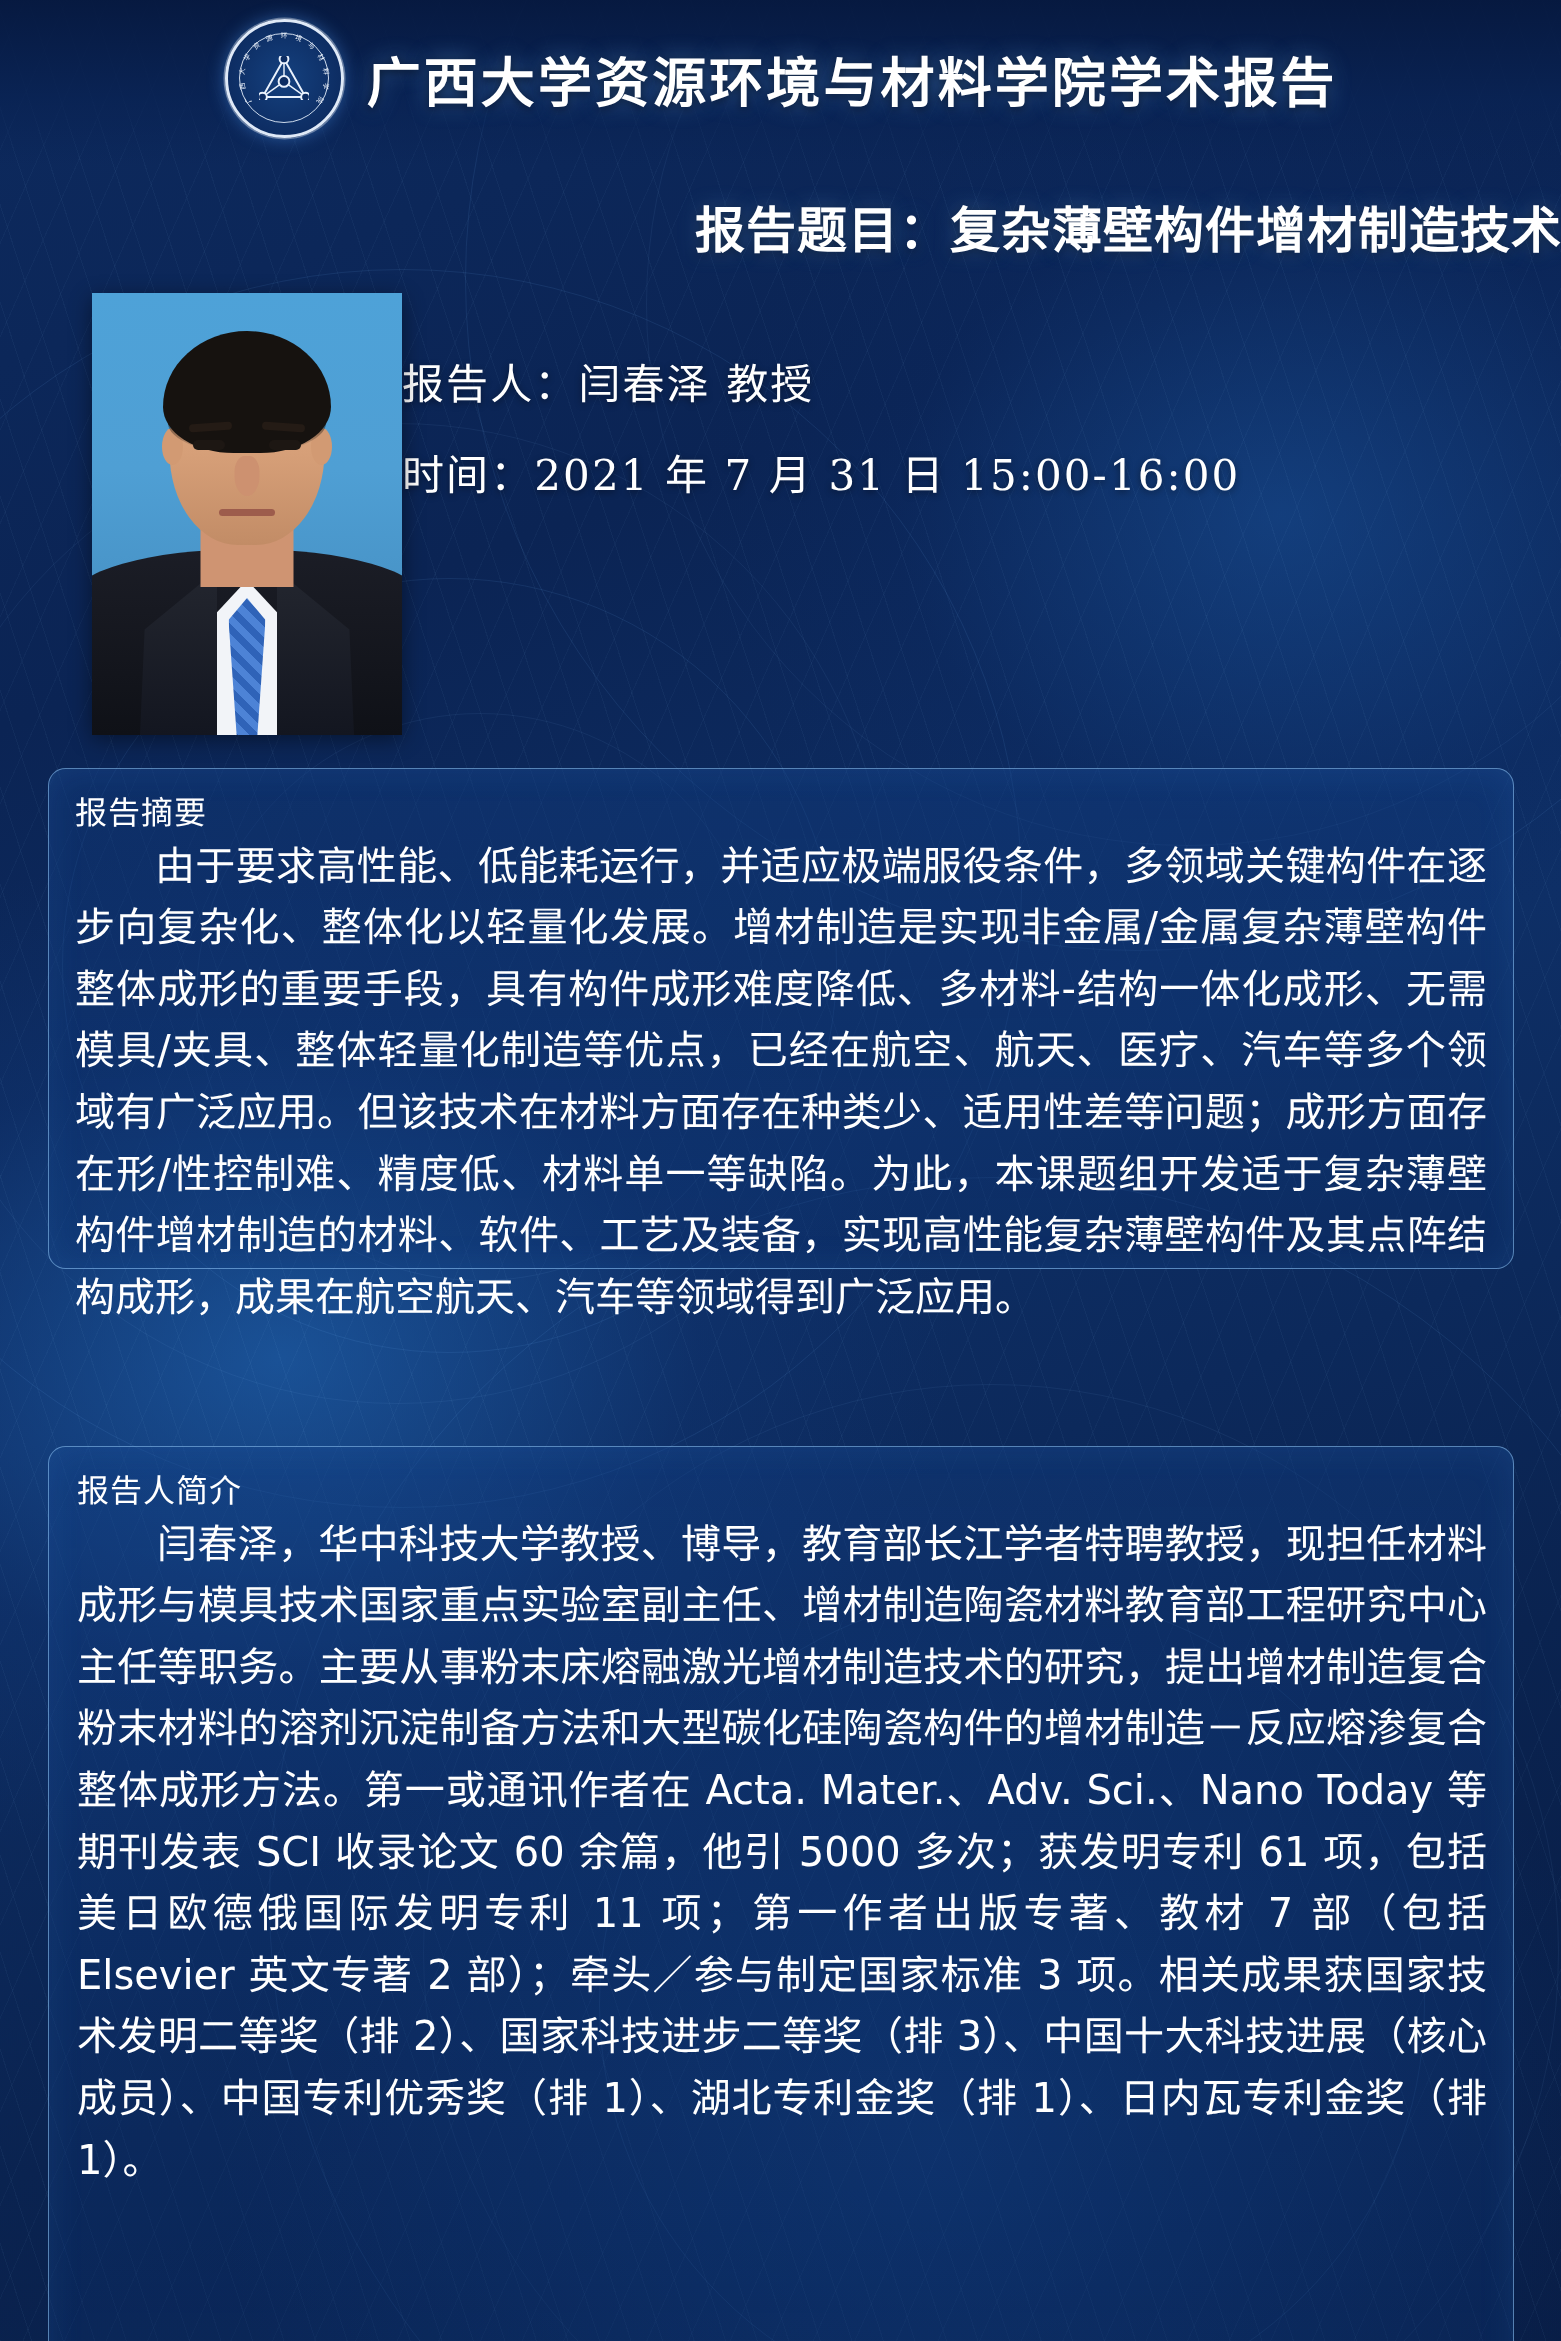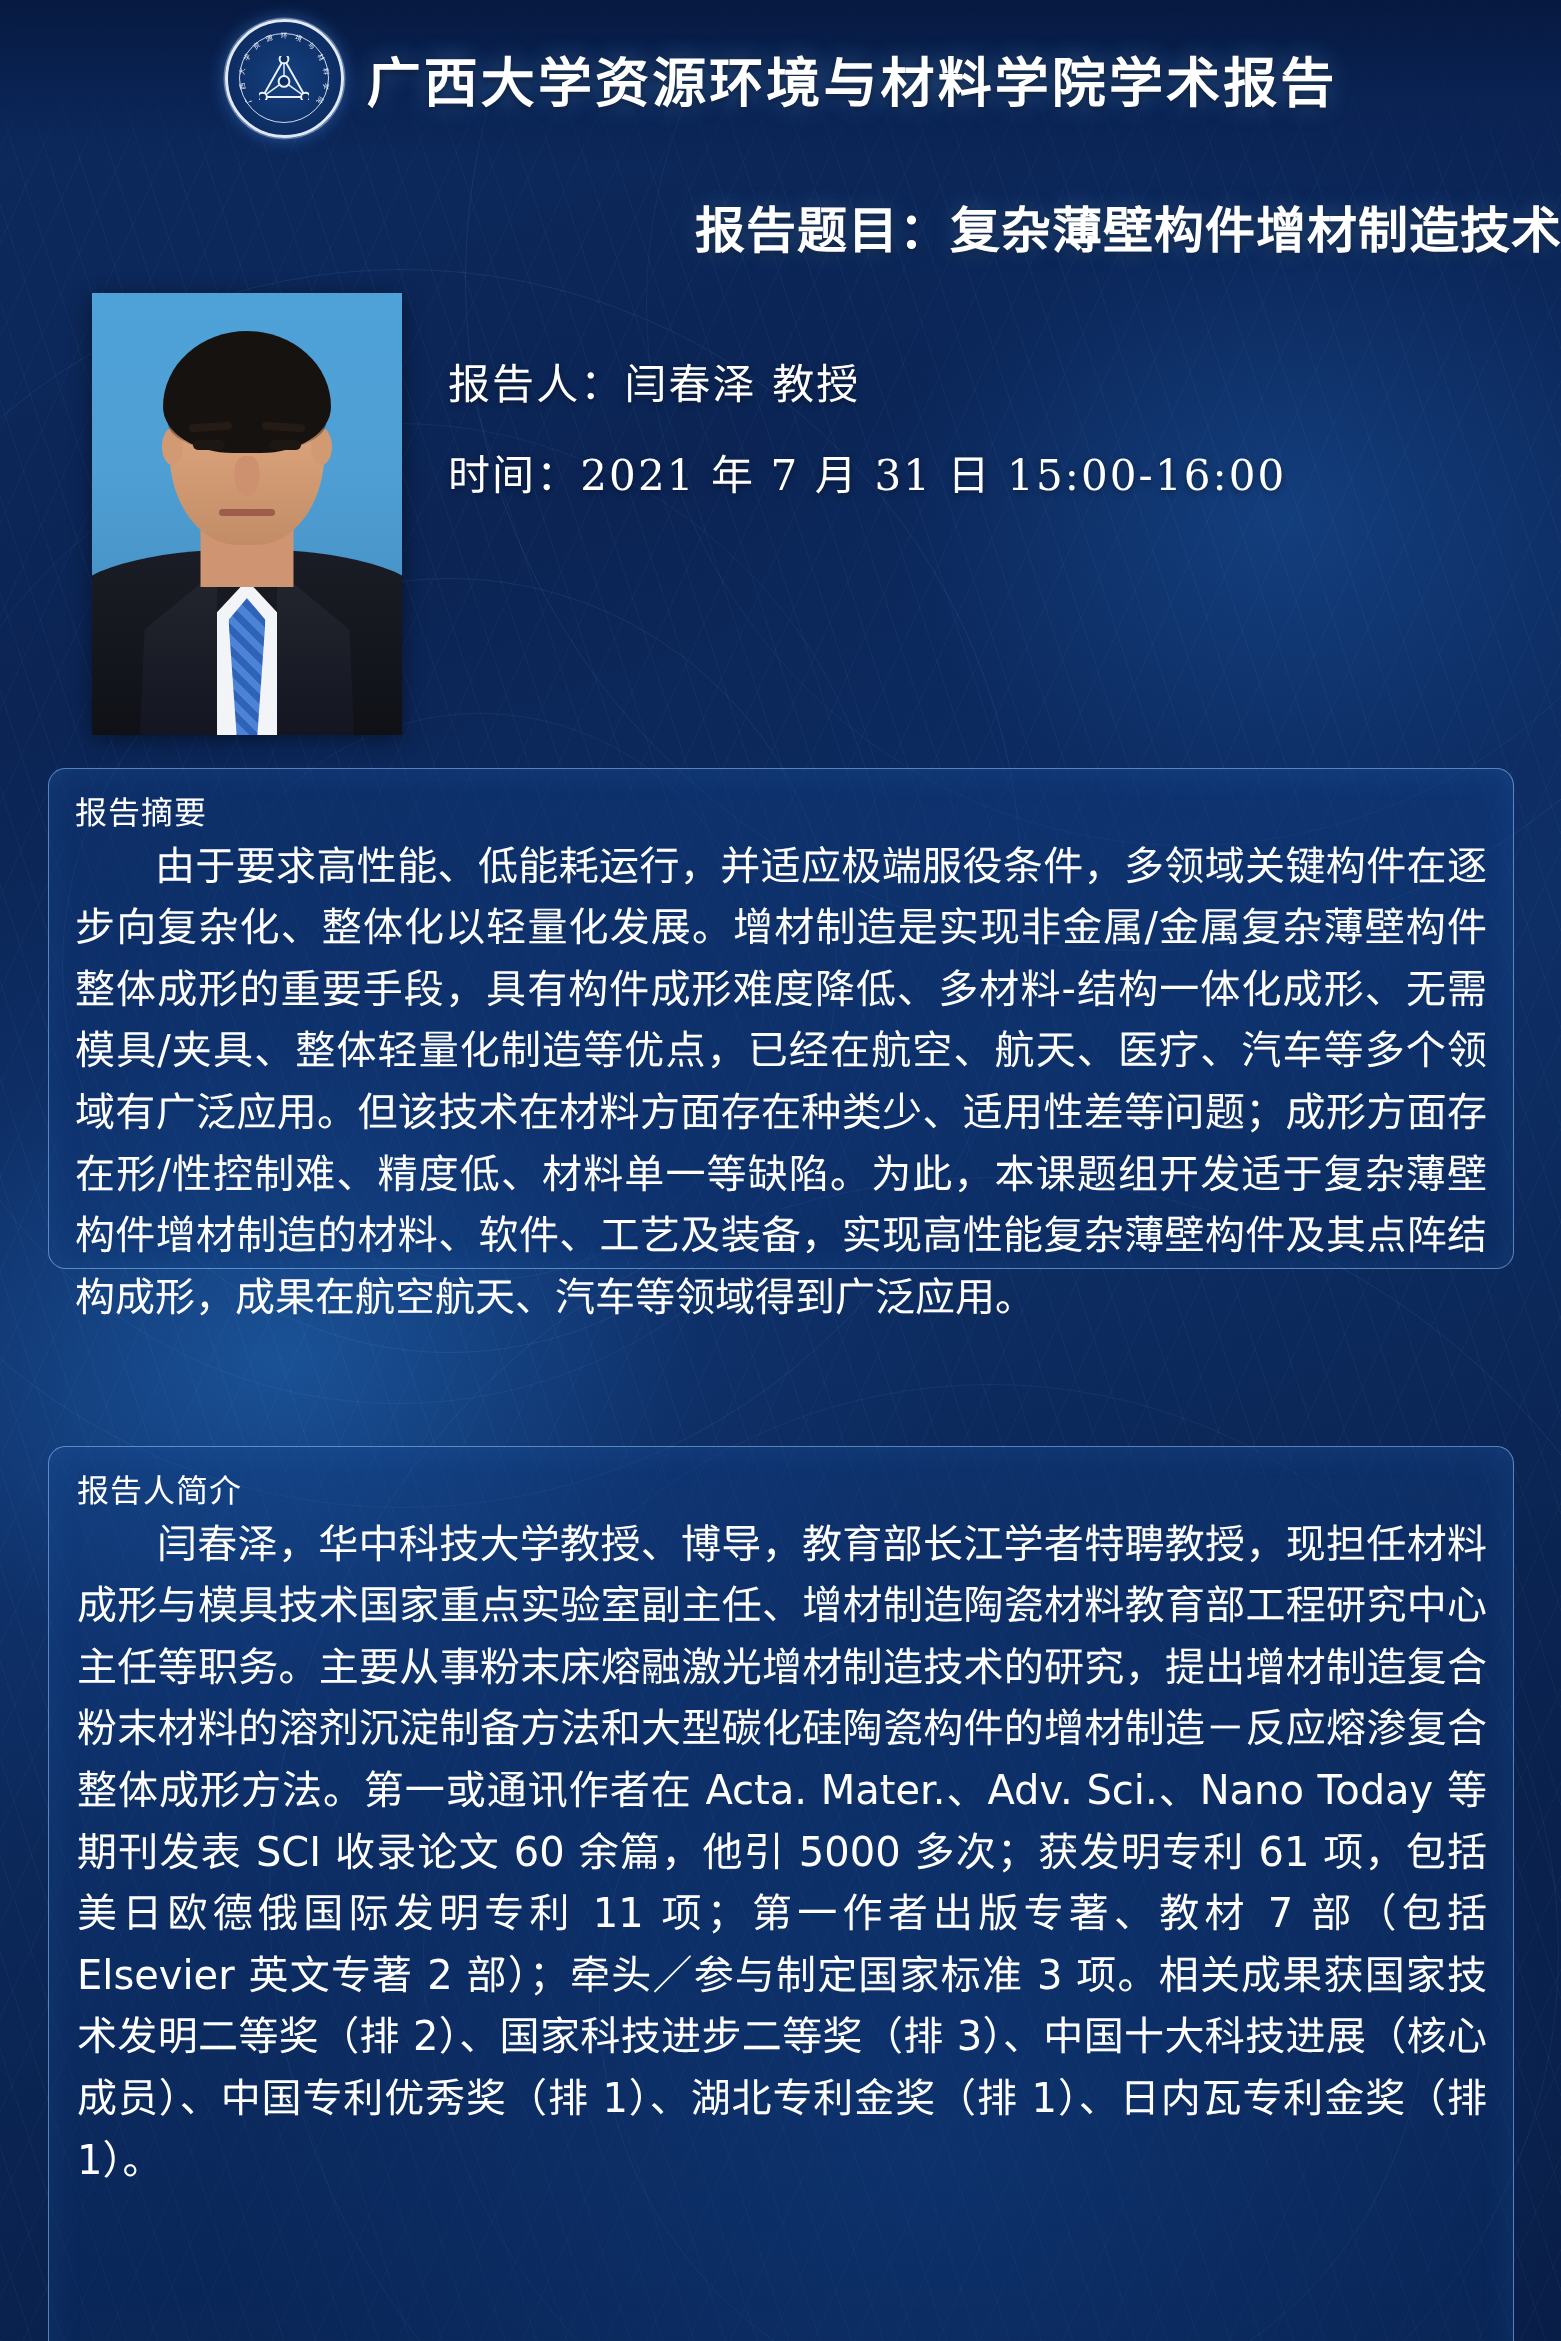--- a/index.html
+++ b/index.html
@@ -116,21 +116,20 @@
 
   
   .speaker-area {
     position: absolute;
     top: 293px;
     left: 92px;
     right: 62px;
     height: 465px;
     display: flex;
     align-items: flex-start;
-    gap: 46px;
   }
   .portrait {
     width: 310px;
     height: 442px;
     flex: 0 0 auto;
     background: linear-gradient(180deg, #4ea2d8 0%, #4f9fd4 40%, #3f86b8 100%);
     position: relative;
     overflow: hidden;
     box-shadow: 0 5.2px 20.7px rgba(0,0,0,0.45);
   }

